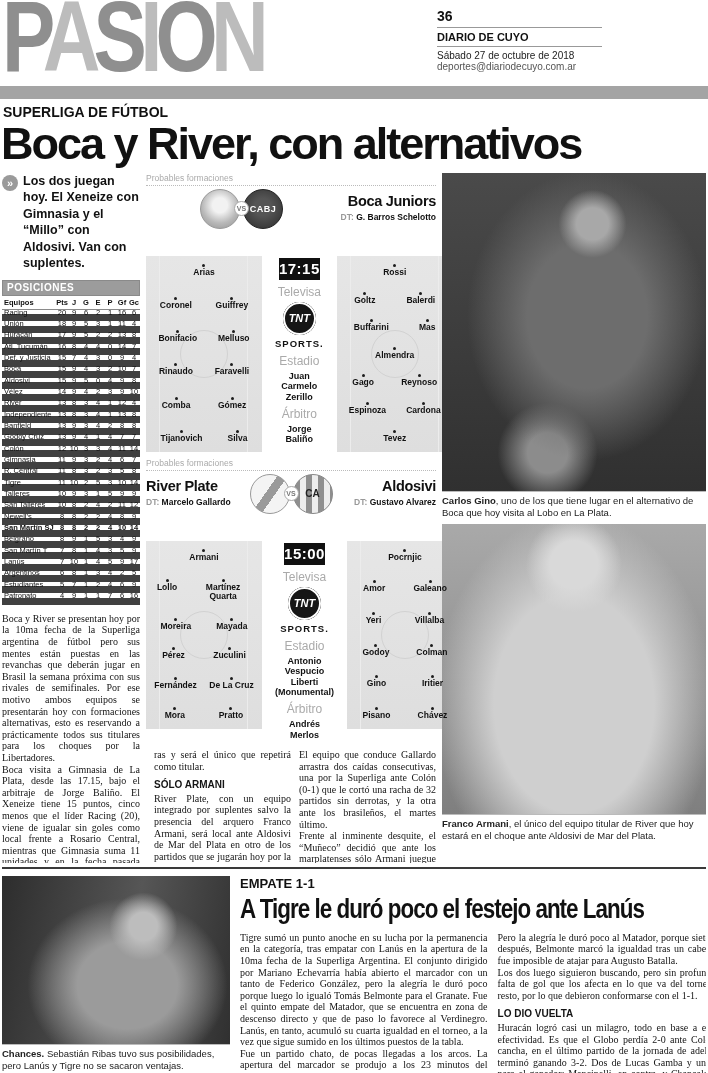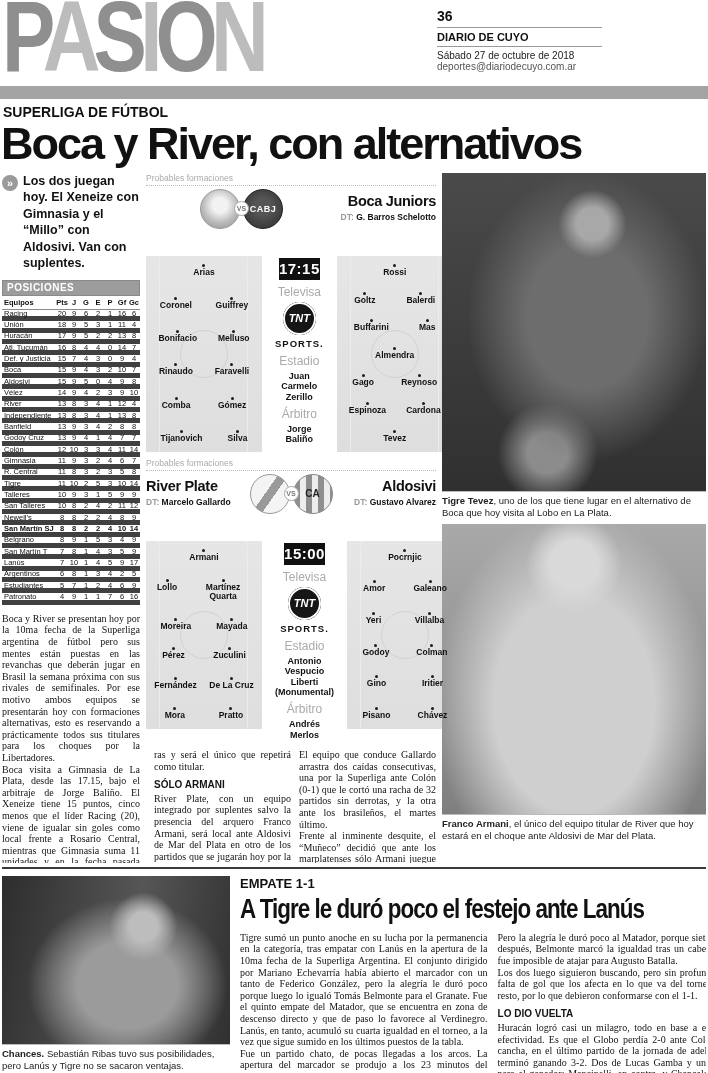--- a/index.html
+++ b/index.html
@@ -32,21 +32,21 @@
   
   .lead-block { display:flex; gap:5px; min-height:78px; }
   .lead-icon { width:16px; height:16px; border-radius:50%; background:#9a9a9a; color:#fff; font-weight:bold; font-size:11px; line-height:16px; text-align:center; flex:none; margin-top:2px; }
   .lead-text { font-weight:bold; font-size:12.5px; line-height:1.32; }
 
   
   .standings { margin-top:8px; }
   .standings-title { background:#9c9c9c; border:1px solid #8a8a8a; color:#fff; font-weight:bold; font-size:10px; padding:1px 4px 2px; letter-spacing:.5px; }
   .thead, .trow { display:flex; align-items:center; }
   .thead { font-weight:bold; font-size:7.5px; border-bottom:1px solid #8a8a8a; padding:2px 0; }
-  .trow { font-size:7.5px; height:11.35px; border-bottom:5px solid #404040; }
+  .trow { font-size:7.5px; height:11.35px; border-bottom:7px solid #404040; }
   .trow.bold { font-weight:bold; }
   .tc.team { flex:1; text-align:left; padding-left:2px; white-space:nowrap; overflow:hidden; }
   .tc.num { width:12px; text-align:center; flex:none; }
 
   
   .bodytext { font-family:"Liberation Serif", serif; font-size:10px; line-height:11.6px; text-align:justify; color:#141414; }
   .bodytext p { margin:0; }
   .subhead { font-family:"Liberation Sans", sans-serif; font-weight:bold; font-size:10px; margin:7px 0 2px; }
   .left-rail .bodytext { margin-top:8px; }
 
@@ -727,21 +727,21 @@
         <div class="bodytext">
           <p>El equipo que conduce Gallardo arrastra dos caídas consecutivas, una por la Superliga ante Colón (0-1) que le cortó una racha de 32 partidos sin derrotas, y la otra ante los brasileños, el martes último.</p>
           <p>Frente al inminente desquite, el “Muñeco” decidió que ante los marplatenses sólo Armani juegue como titular y preservar al resto del equipo, tal como sucediera ante Colón, elección que determinó la consiguiente merma en el rendimiento e influyó lógicamente en la derrota.</p>
 
         </div>
       </div>
     </div>
 
     <div class="right-rail">
       <div class="photo photo1"></div>
-      <div class="caption"><b>Tigre Tevez</b><span>, uno de los que tiene lugar en el alternativo de Boca que hoy visita al Lobo en La Plata.</span></div>
+      <div class="caption"><b>Carlos Gino</b><span>, uno de los que tiene lugar en el alternativo de Boca que hoy visita al Lobo en La Plata.</span></div>
       <div class="photo photo2"></div>
       <div class="caption"><b>Franco Armani</b><span>, el único del equipo titular de River que hoy estará en el choque ante Aldosivi de Mar del Plata.</span></div>
     </div>
   </div>
 
   <div class="bottom">
     <div class="bottom-left">
       <div class="photo photo3"></div>
       <div class="caption"><b>Chances.</b><span> Sebastián Ribas tuvo sus posibilidades, pero Lanús y Tigre no se sacaron ventajas.</span></div>
     </div>

